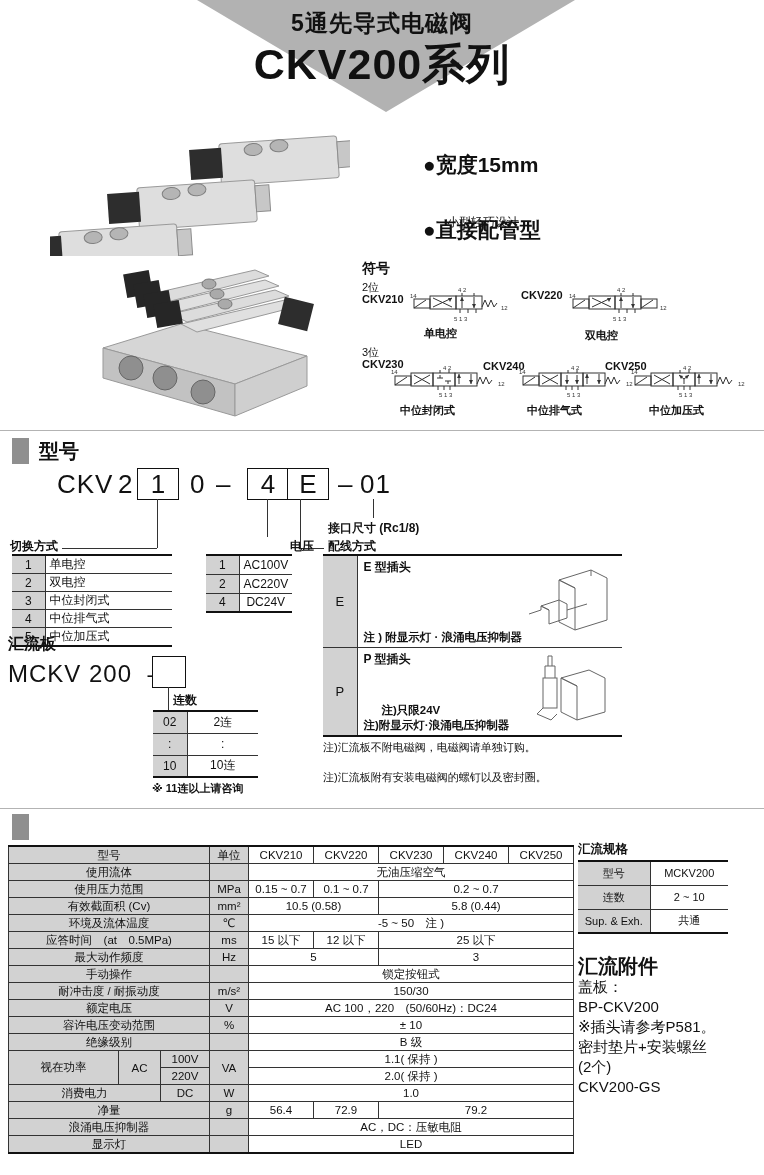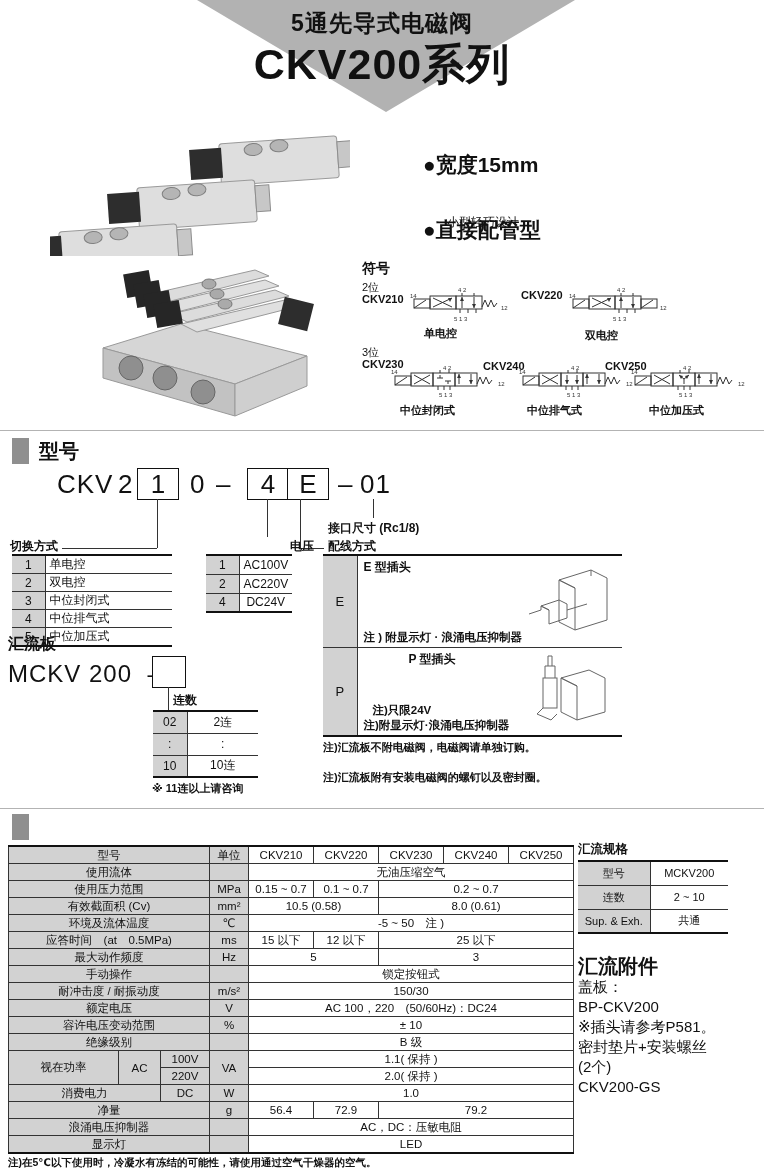--- a/index.html
+++ b/index.html
@@ -38,21 +38,21 @@
   table.ct td{border-bottom:1px solid #333;border-right:1px solid #333;
               font-size:12px;padding:0 4px;overflow:hidden;white-space:nowrap;}
   table.ct td:last-child{border-right:none;}
   table.ct tr:last-child td{border-bottom:none;}
   td.gcell{background:#d2d2d2;text-align:center;}
   
   .wire-note{font-size:11.5px;font-weight:bold;}
   .wire-title{font-size:12px;font-weight:bold;}
   .plug{position:absolute;}
   .plug path,.plug rect,.plug line{stroke:#666;stroke-width:1;fill:none;}
-  .note-l{position:absolute;font-size:11px;line-height:15px;font-weight:bold;}
+  .note-l{position:absolute;font-size:11px;line-height:15px;font-weight:normal;}
   
   .man-h{position:absolute;font-size:16px;font-weight:bold;}
   .man-code{position:absolute;font-size:24px;letter-spacing:1px;}
   .man-box{position:absolute;width:32px;height:30px;border:1.5px solid #111;background:#fff;}
   
   table.spec{border-collapse:collapse;table-layout:fixed;position:absolute;
              border-top:2px solid #111;border-bottom:2px solid #111;}
   table.spec td{border:1px solid #333;font-size:11.5px;text-align:center;
                 padding:0 2px;height:16px;overflow:hidden;white-space:nowrap;}
   table.spec td.gcell{background:#d2d2d2;}
@@ -376,22 +376,22 @@
             <path d="M22 44 L30 48 M10 52 L22 48 L22 44"></path>
             <path d="M48 48 L68 42"></path>
           </svg>
         </div>
       </td>
     </tr>
     <tr style="height:87px;">
       <td class="gcell" style="font-size:13px;">P</td>
       <td style="vertical-align:top;padding:0;">
         <div style="position:relative;width:100%;height:87px;">
-          <div class="wire-title" style="position:absolute;left:6px;top:3px;margin-left:45px;">P 型插头</div>
-          <div class="wire-note" style="position:absolute;left:15px;bottom:17px;text-align:right;">注)只限24V</div>
+          <div class="wire-title" style="position:absolute;left:6px;top:3px;">P 型插头</div>
+          <div class="wire-note" style="position:absolute;left:24px;bottom:17px;text-align:right;">注)只限24V</div>
           <div class="wire-note" style="position:absolute;left:6px;bottom:2px;">注)附显示灯·浪涌电压抑制器</div>
           <svg class="plug" style="right:10px;top:2px;position:absolute;" width="95" height="83">
             <path d="M44 28 L72 20 L88 28 L88 62 L60 70 L60 36 Z"></path>
             <path d="M44 28 L60 36 M60 70 L44 62 L44 28"></path>
             <rect x="26" y="28" width="14" height="30"></rect>
             <path d="M28 28 L28 16 L38 16 L38 28 M31 16 L31 6 L35 6 L35 16"></path>
             <path d="M26 58 L20 64 L34 70 L40 64"></path>
           </svg>
         </div>
       </td>
@@ -467,21 +467,21 @@
           <td class="gcell" colspan="3">使用压力范围</td>
           <td class="gcell">MPa</td>
           <td>0.15 ~ 0.7</td>
           <td>0.1 ~ 0.7</td>
           <td colspan="3">0.2 ~ 0.7</td>
         </tr>
     <tr>
           <td class="gcell" colspan="3">有效截面积 (Cv)</td>
           <td class="gcell">mm²</td>
           <td colspan="2">10.5 (0.58)</td>
-          <td colspan="3">8.0 (0.61)</td>
+          <td colspan="3">5.8 (0.44)</td>
         </tr>
     <tr>
           <td class="gcell" colspan="3">环境及流体温度</td>
           <td class="gcell">℃</td>
           <td colspan="5">-5 ~ 50　注 )</td>
         </tr>
     <tr>
           <td class="gcell" colspan="3">应答时间　(at　0.5MPa)</td>
           <td class="gcell">ms</td>
           <td>15 以下</td>
@@ -548,21 +548,20 @@
           <td class="gcell"></td>
           <td colspan="5">AC，DC：压敏电阻</td>
         </tr>
     <tr>
           <td class="gcell" colspan="3">显示灯</td>
           <td class="gcell"></td>
           <td colspan="5">LED</td>
         </tr>
   </tbody>
     </table>
-  <div class="footnote" style="left:8px;top:1156px;">注)在5℃以下使用时，冷凝水有冻结的可能性，请使用通过空气干燥器的空气。</div>
 
   <div class="mr-title" style="left:578px;top:841px;">汇流规格</div>
   <table class="ct" style="left:578px;top:860px;width:150px;">
     <colgroup>
         <col style="width:72px">
         <col style="width:78px">
       </colgroup>
     <tbody>
         <tr style="height:24px;">
           <td class="gcell" style="font-size:11px;">型号</td>

